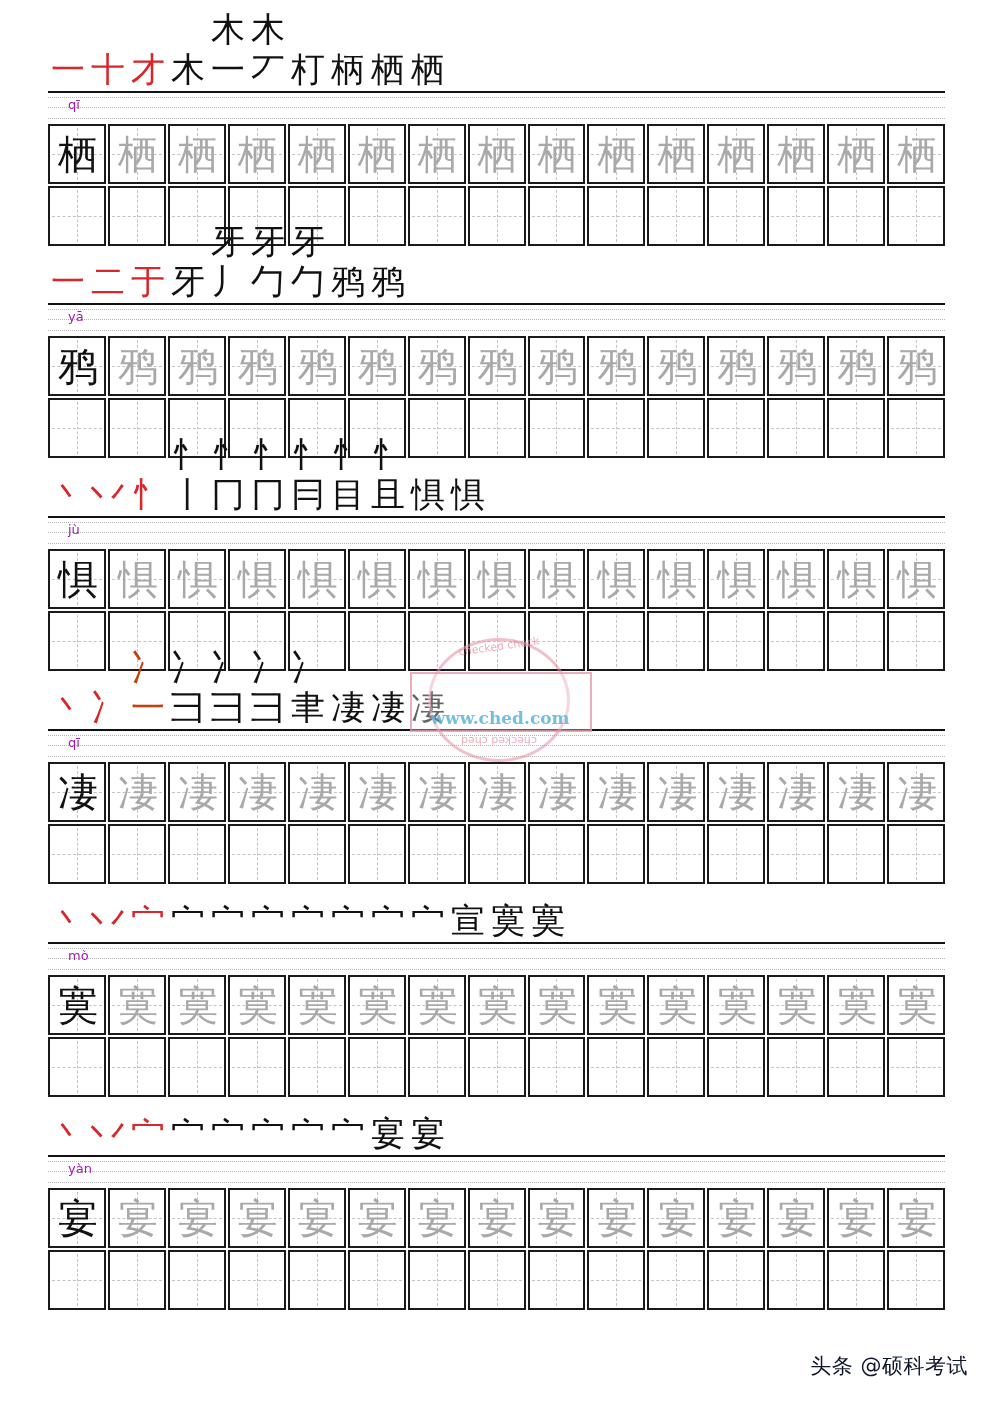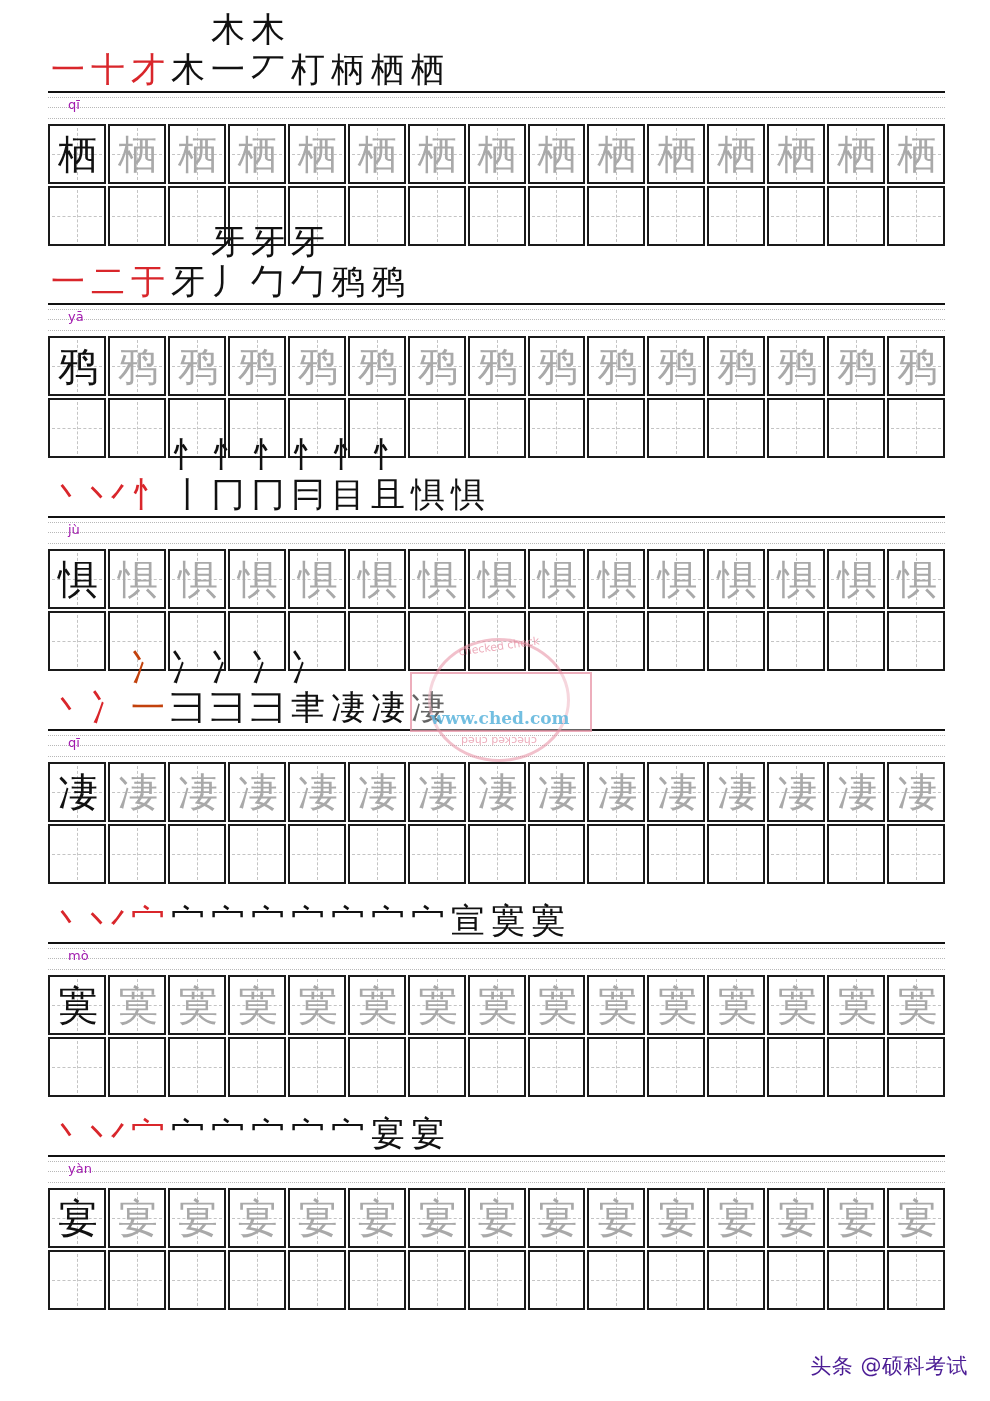--- a/index.html
+++ b/index.html
@@ -64,21 +64,21 @@
     font-family: "DejaVu Sans", sans-serif; font-size: 11px; color: rgba(230,140,160,0.7);
     transform: rotate(-8deg);
   }
   .wm-ring-bottom {
     position: absolute; left: 40px; top: 104px; width: 110px; text-align: center;
     font-family: "DejaVu Sans", sans-serif; font-size: 11px; color: rgba(230,140,160,0.7);
     transform: rotate(180deg);
   }
   .footer-credit {
     position: absolute; right: 22px; top: 1352px; font-family: "DejaVu Sans", sans-serif;
-    font-size: 21px; color: #4c1d95; letter-spacing: 0.5px;
+    font-size: 21px; color: #0f172a; letter-spacing: 0.5px;
   }
 </style>
 </head>
 <body>
 
 <div id="sheet">
     <div class="section" style="top: 91px;">
       <div class="strokes">
         <span class="stroke-step" style="color: rgb(217, 38, 43);">一</span>
         <span class="stroke-step" style="color: rgb(217, 38, 43);">十</span>

